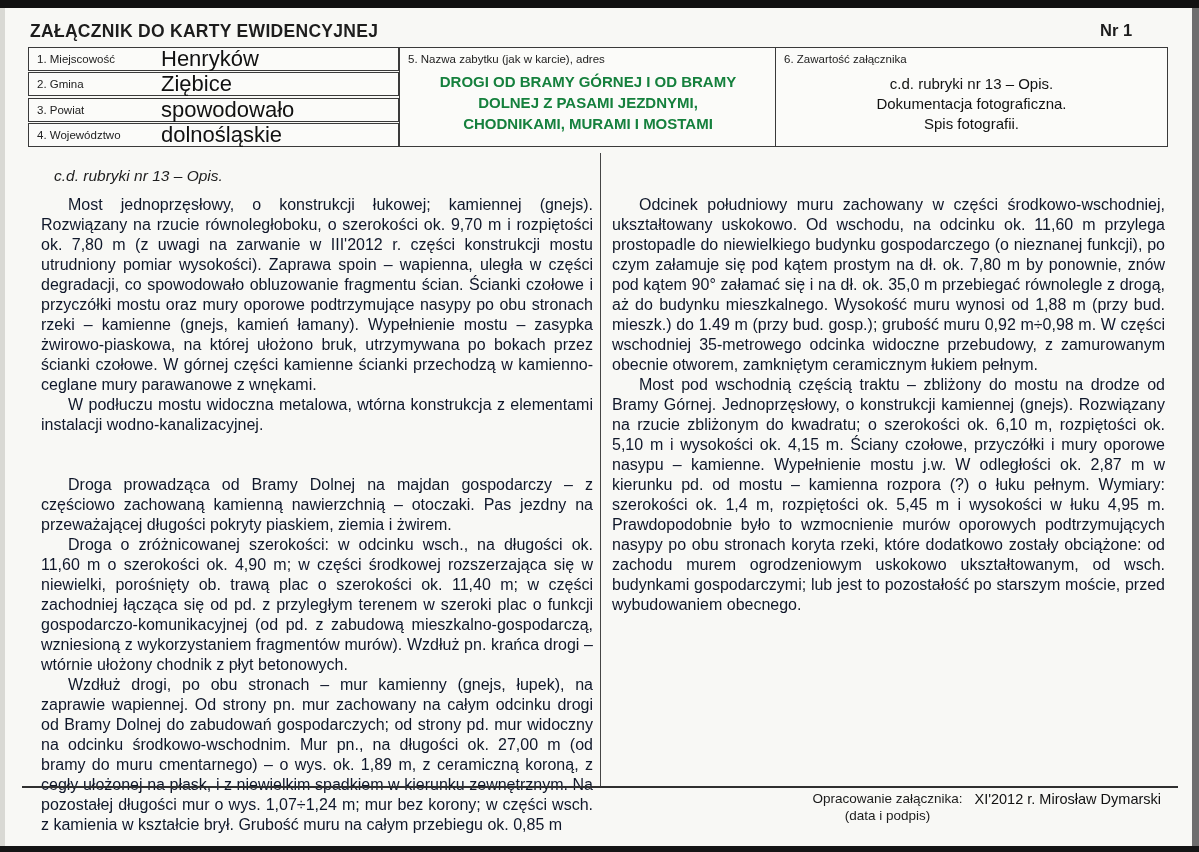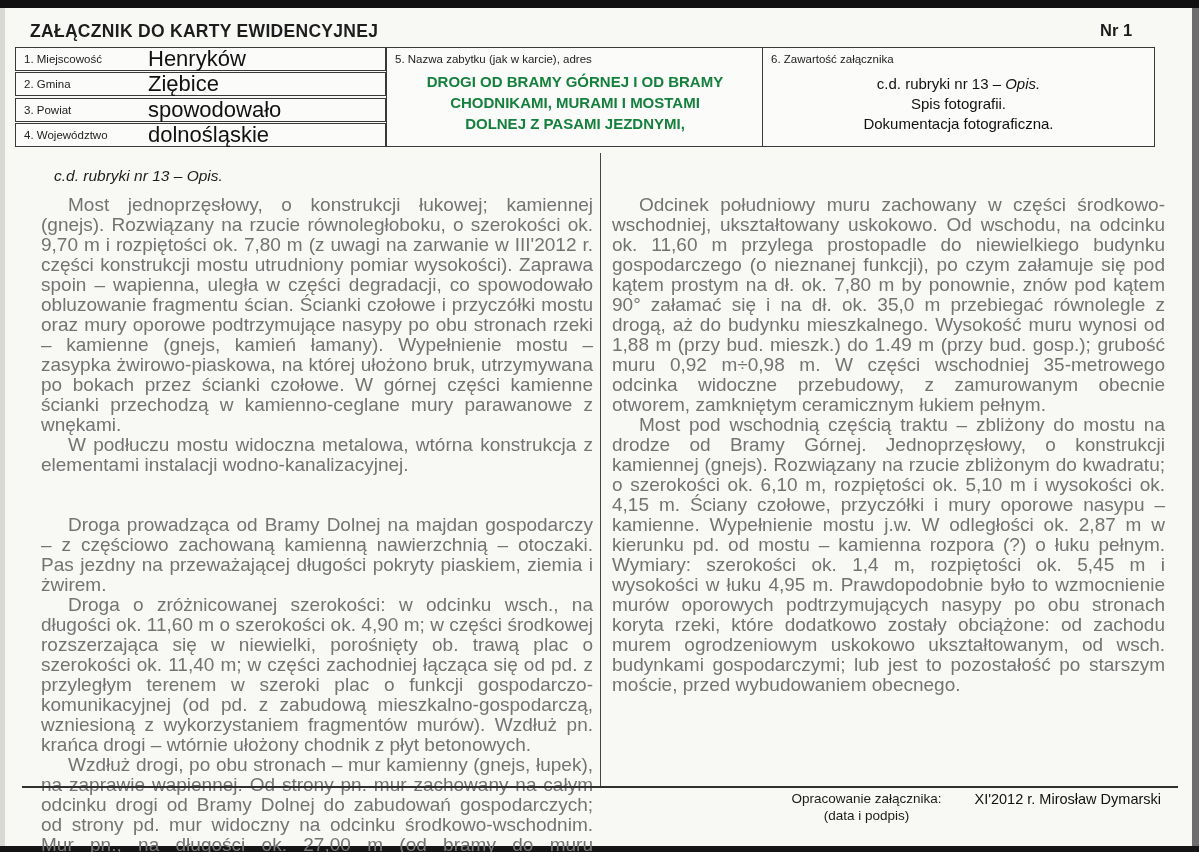--- a/index.html
+++ b/index.html
@@ -21,60 +21,60 @@
     position:absolute;top:21px;left:30px;width:567px;
     font-size:17.5px;font-weight:bold;letter-spacing:.3px;
     border-bottom:2px solid #0f172a;padding-bottom:5px;
   }
   .doc-number{
     position:absolute;top:21px;left:1100px;
     font-size:16.5px;font-weight:bold;
   }
 
   
-  .header-table{position:absolute;top:47px;left:15px;width:1140px;height:116px;border-radius:15px;}
+  .header-table{position:absolute;top:47px;left:28px;width:1140px;height:116px;border-radius:15px;}
   .fields{position:absolute;top:0;left:0;width:371px;height:100px;
     display:flex;flex-direction:column;justify-content:space-between;}
   .field-row{
     height:22px;border:1px solid #3a3a3a;background:#fbfbf9;
     display:flex;align-items:center;
   }
   .f-label{font-size:11.5px;padding-left:8px;width:124px;flex:none;color:#222;}
   .f-value{font-size:22px;color:#111;}
   .cell5{
     position:absolute;top:0;left:371px;width:376px;height:98px;
     border:1px solid #3a3a3a;background:#fbfbf9;
   }
   .cell6{
     position:absolute;top:0;left:747px;width:391px;height:98px;
     border:1px solid #3a3a3a;background:#fbfbf9;
   }
   .cell-label{font-size:11.5px;padding:5px 0 0 8px;color:#222;}
   .monument-name{margin-top:6px;text-align:center;font-size:15px;font-weight:bold;line-height:21px;color:#15803d;}
   .cell6-content{margin-top:9px;text-align:center;font-size:15px;line-height:20px;color:#111;}
-  .ital{font-style:italic;}
+  .ital{}
 
   
   .section-heading{
     font-style:italic;font-size:15.5px;margin:0 0 10px 13px;
   }
   .body-left{position:absolute;top:167px;left:41px;width:552px;}
   .body-right{position:absolute;top:195px;left:612px;width:553px;}
   .body-left p,.body-right p{
-    margin:0;font-size:19px;line-height:20px;
-    text-align:justify;text-indent:27px;color:#737373;
+    margin:0;font-size:16px;line-height:20px;
+    text-align:justify;text-indent:27px;color:#0f172a;
   }
   p.gap-before{margin-top:40px;}
 
   .col-divider{position:absolute;top:153px;left:600px;width:1px;height:633px;background:#454545;}
   .footer-rule{position:absolute;top:786px;left:22px;width:1156px;height:2px;background:#303030;}
 
   .footer{
     position:absolute;top:790px;right:38px;
-    display:flex;gap:33px;align-items:flex-start;
+    display:flex;gap:12px;align-items:flex-start;
   }
   .footer-labels{text-align:center;font-size:13.5px;line-height:17px;color:#1b1b1b;}
   .footer-value{font-size:14.5px;color:#111;padding-top:0.5px;}
 </style>
 </head>
 <body>
 
 <div class="page">
   <div class="edge-left"></div>
   <div class="edge-right"></div>
@@ -101,31 +101,31 @@
       <div class="field-row">
         <span class="f-label">4. Województwo</span>
         <span class="f-value">dolnośląskie</span>
       </div>
     </div>
 
     <div class="cell5">
       <div class="cell-label">5. Nazwa zabytku (jak w karcie), adres</div>
       <div class="monument-name">
         <div>DROGI OD BRAMY GÓRNEJ I OD BRAMY</div>
+        <div>DOLNEJ Z PASAMI JEZDNYMI,</div>
         <div>CHODNIKAMI, MURAMI I MOSTAMI</div>
-        <div>DOLNEJ Z PASAMI JEZDNYMI,</div>
       </div>
     </div>
 
     <div class="cell6">
       <div class="cell-label">6. Zawartość załącznika</div>
       <div class="cell6-content">
         <div><span>c.d. rubryki nr 13 – </span><span class="ital">Opis.</span></div>
+        <div>Dokumentacja fotograficzna.</div>
         <div>Spis fotografii.</div>
-        <div>Dokumentacja fotograficzna.</div>
       </div>
     </div>
   </div>
 
   <div class="col-divider"></div>
 
   <div class="body-left">
     <div class="section-heading">c.d. rubryki nr 13 – Opis.</div>
     <p>Most jednoprzęsłowy, o konstrukcji łukowej; kamiennej (gnejs). Rozwiązany na rzucie równoległoboku, o szerokości ok. 9,70 m i rozpiętości ok. 7,80 m (z uwagi na zarwanie w III'2012 r. części konstrukcji mostu utrudniony pomiar wysokości). Zaprawa spoin – wapienna, uległa w części degradacji, co spowodowało obluzowanie fragmentu ścian. Ścianki czołowe i przyczółki mostu oraz mury oporowe podtrzymujące nasypy po obu stronach rzeki – kamienne (gnejs, kamień łamany). Wypełnienie mostu – zasypka żwirowo-piaskowa, na której ułożono bruk, utrzymywana po bokach przez ścianki czołowe. W górnej części kamienne ścianki przechodzą w kamienno-ceglane mury parawanowe z wnękami.</p>
     <p>W podłuczu mostu widoczna metalowa, wtórna konstrukcja z elementami instalacji wodno-kanalizacyjnej.</p>

